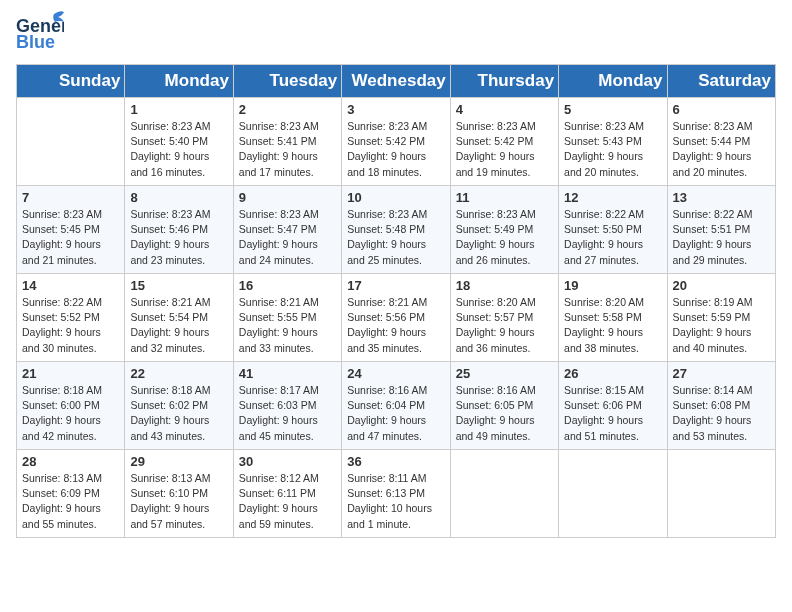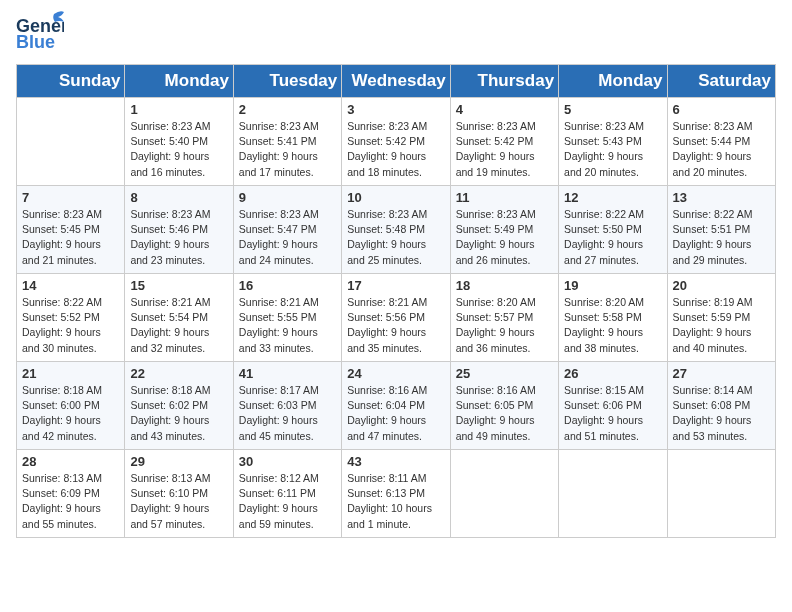--- a/index.html
+++ b/index.html
@@ -233,21 +233,21 @@
         </td>
         <td>
           <span class="day-number">29</span>
           <div class="cell-info">Sunrise: 8:13 AM<br>Sunset: 6:10 PM<br>Daylight: 9 hours and 57 minutes.</div>
         </td>
         <td>
           <span class="day-number">30</span>
           <div class="cell-info">Sunrise: 8:12 AM<br>Sunset: 6:11 PM<br>Daylight: 9 hours and 59 minutes.</div>
         </td>
         <td>
-          <span class="day-number">43</span>
+          <span class="day-number">36</span>
           <div class="cell-info">Sunrise: 8:11 AM<br>Sunset: 6:13 PM<br>Daylight: 10 hours and 1 minute.</div>
         </td>
         <td></td>
         <td></td>
         <td></td>
       </tr>
     </tbody>
 </table>
 
 <style>

